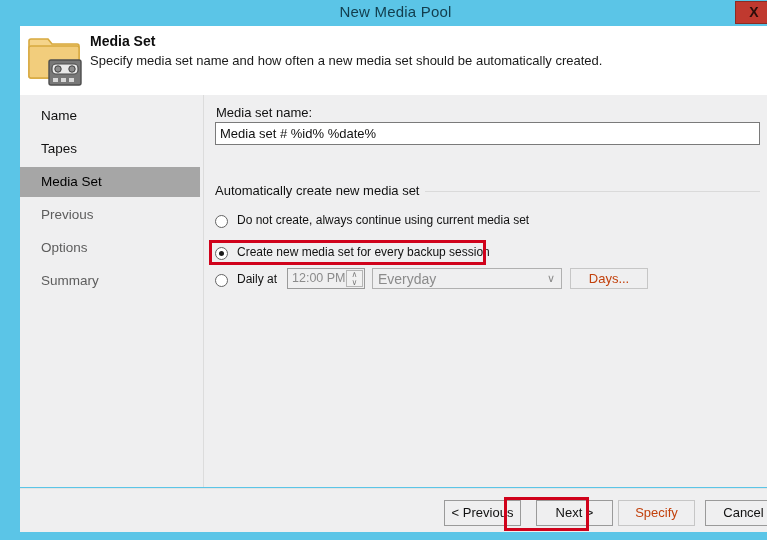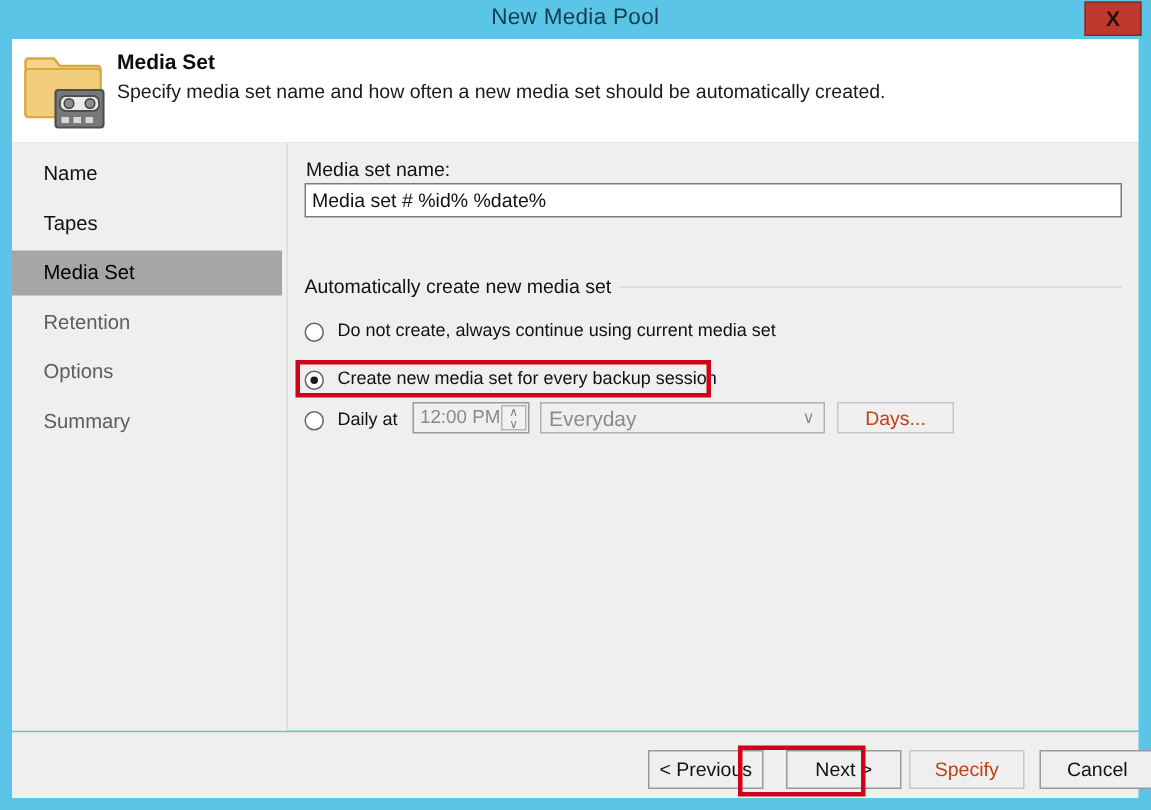--- a/index.html
+++ b/index.html
@@ -11,21 +11,21 @@
     height: 540px;
     overflow: hidden;
     background: #5bc5e7;
     font-family: "Liberation Sans", sans-serif;
     -webkit-font-smoothing: antialiased;
   }
 
   
   .window {
     position: absolute;
-    left: 0; top: 0;
+    left: 12px; top: 0;
     width: 679px;
     height: 540px;
     background: #5bc5e7;
     box-sizing: border-box;
   }
 
   
   .titlebar {
     position: absolute;
     left: 0; top: 0;
@@ -354,21 +354,21 @@
     <div class="header-title">Media Set</div>
     <div class="header-sub">Specify media set name and how often a new media set should be automatically created.</div>
   </div>
 
   <div class="body-area">
 
     <div class="sidebar">
       <div class="nav-item done" style="top:6px;">Name</div>
       <div class="nav-item done" style="top:39px;">Tapes</div>
       <div class="nav-item active" style="top:72px;">Media Set</div>
-      <div class="nav-item" style="top:105px;">Retention</div>
+      <div class="nav-item" style="top:105px;">Previous</div>
       <div class="nav-item" style="top:138px;">Options</div>
       <div class="nav-item" style="top:171px;">Summary</div>
     </div>
 
     <div class="content">
 
       <div class="field-label">Media set name:</div>
       <input class="text-input" type="text" value="Media set # %id% %date%" style="">
 
       <div class="group-line"></div>

